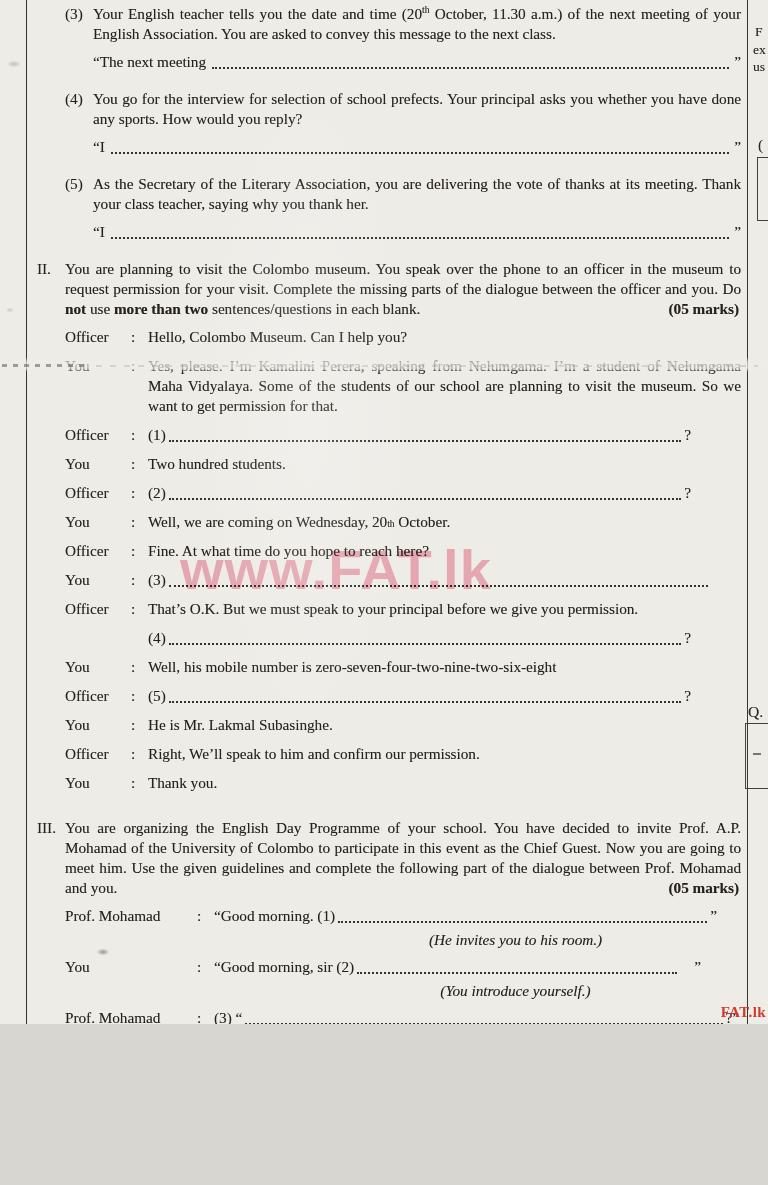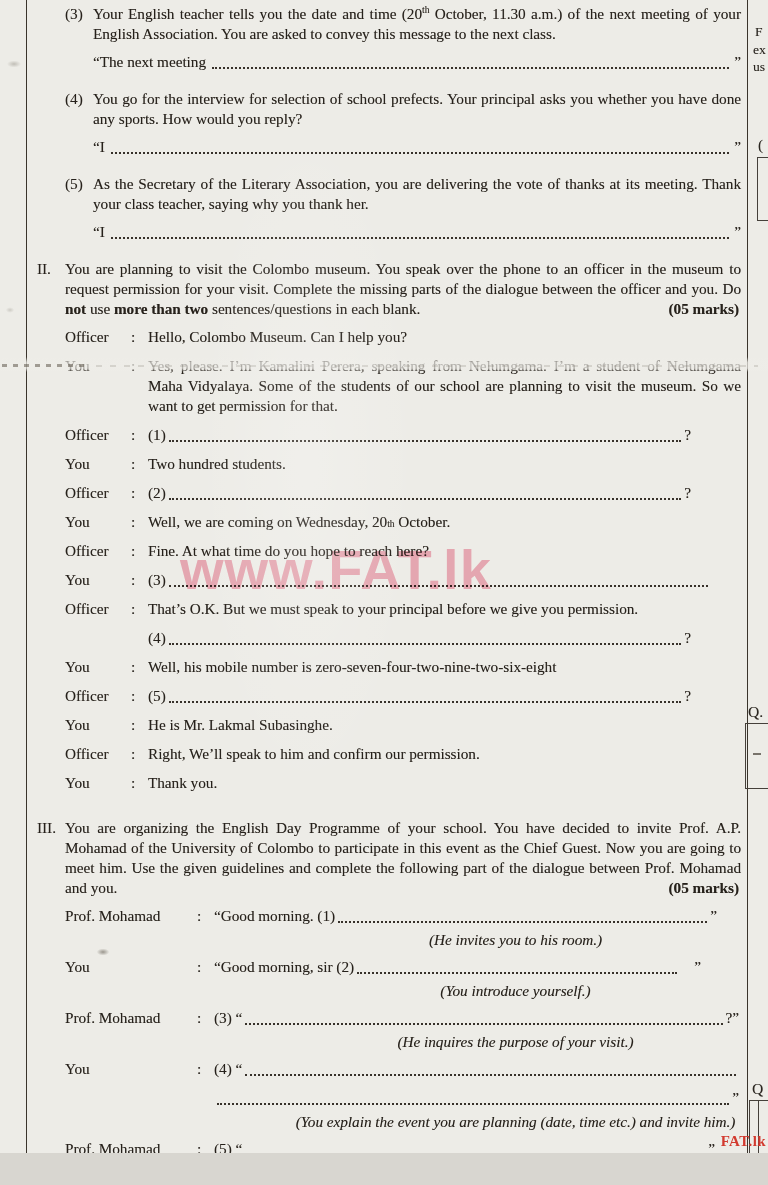--- a/index.html
+++ b/index.html
@@ -1,17 +1,17 @@
 <!DOCTYPE html>
 <html><head>
 <meta charset="utf-8">
 <style>
   html,body{margin:0;padding:0;background:#d8d6d0;}
   .page{
-    width:768px;height:1153px;position:relative;overflow:hidden;
+    width:768px;height:1024px;position:relative;overflow:hidden;
     background:#edece7;
     font-family:"Liberation Serif",serif;
     color:#26211b;font-size:15.2px;line-height:20px;
     text-shadow:0.25px 0.25px 0.45px rgba(45,38,30,0.35);
   }
   .page::before{content:"";position:absolute;inset:0;pointer-events:none;z-index:5;
     background:
       radial-gradient(ellipse 10px 5px at 14px 64px, rgba(110,104,92,0.35), transparent 70%),
       radial-gradient(ellipse 6px 4px at 10px 310px, rgba(110,104,92,0.25), transparent 70%),
       radial-gradient(ellipse 9px 5px at 103px 952px, rgba(70,62,50,0.5), transparent 70%),

